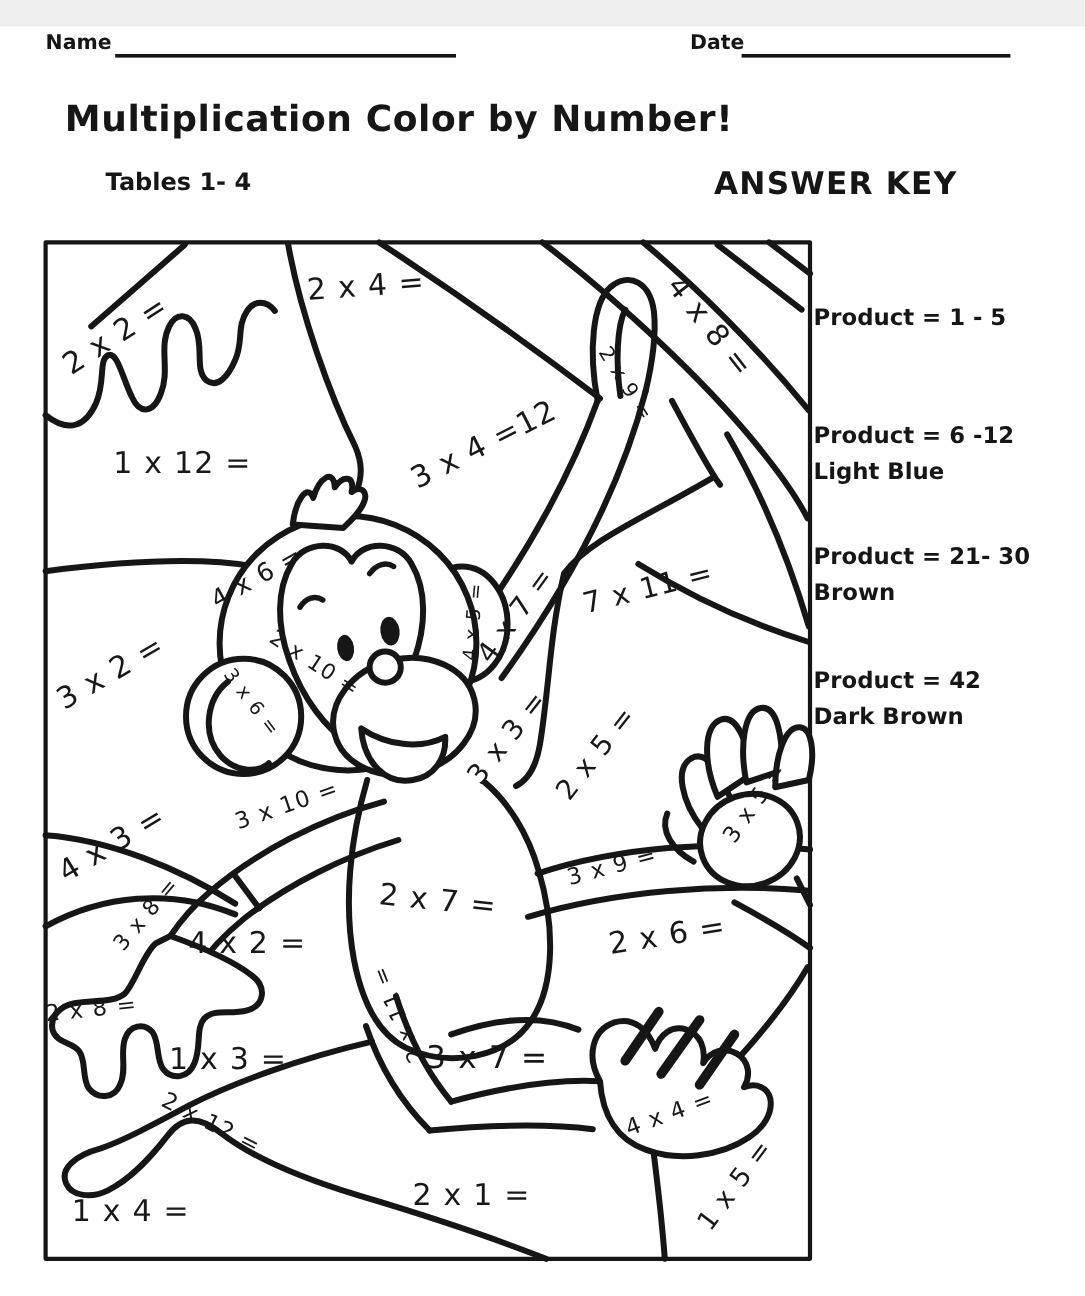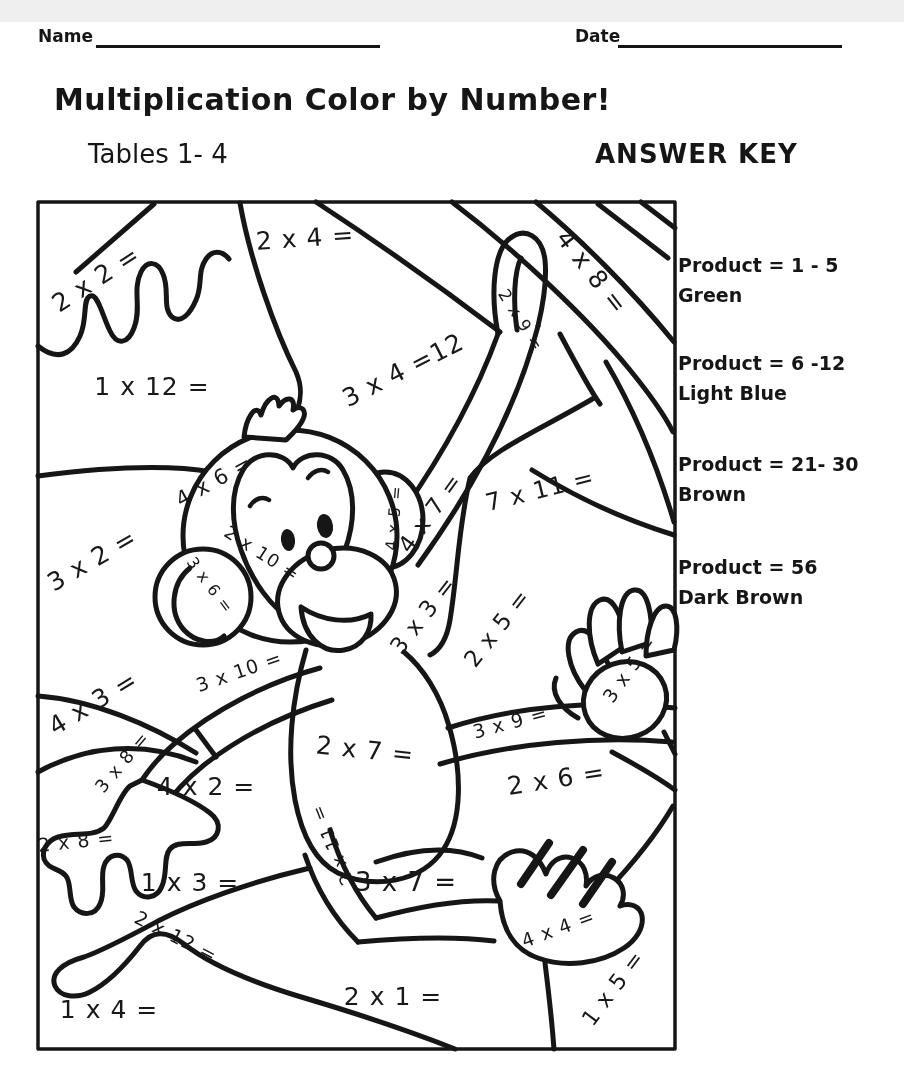--- a/index.html
+++ b/index.html
@@ -6,21 +6,21 @@
   body{
     width:904px;height:1080px;position:relative;overflow:hidden;
     background:#ffffff;color:#161616;
     font-family:"DejaVu Sans","Liberation Sans",sans-serif;
   }
   .scan-edge{position:absolute;left:0;top:0;width:904px;height:22px;background:#efefef;}
   
   .field-label{position:absolute;font-size:17px;font-weight:bold;white-space:nowrap;}
   .write-line{position:absolute;border-bottom:3px solid #141414;height:14px;}
   .page-title{position:absolute;left:54px;top:82px;font-size:30px;font-weight:bold;white-space:nowrap;letter-spacing:.5px;}
-  .subtitle{position:absolute;left:88px;top:139px;font-size:26px;font-weight:normal;white-space:nowrap;}
+  .subtitle{position:absolute;left:88px;top:139px;font-size:20px;font-weight:bold;white-space:nowrap;}
   .answer-key{position:absolute;left:595px;top:139px;font-size:26px;font-weight:bold;letter-spacing:1px;white-space:nowrap;}
   
   .legend{position:absolute;left:678px;top:0;width:226px;height:1080px;}
   .legend-entry{position:absolute;left:0;width:226px;text-align:left;font-size:19px;font-weight:bold;line-height:30px;}
   .legend-entry:nth-child(1){top:250px;}
   .legend-entry:nth-child(2){top:348px;}
   .legend-entry:nth-child(3){top:449px;}
   .legend-entry:nth-child(4){top:552px;}
   .legend-entry:nth-child(5){top:637px;}
   
@@ -38,32 +38,31 @@
 <div class="field-label" style="left:575px;top:26px;">Date</div>
 <div class="write-line" style="left:618px;top:31px;width:224px;"></div>
 
 <div class="page-title">Multiplication Color by Number!</div>
 <div class="subtitle">Tables 1- 4</div>
 <div class="answer-key">ANSWER KEY</div>
 
 <div class="legend">
     <div class="legend-entry">
       <div>Product = 1 - 5</div>
-      <div>Green</div>
     </div>
     <div class="legend-entry">
       <div>Product = 6 -12</div>
       <div>Light Blue</div>
     </div>
     <div class="legend-entry">
       <div>Product = 21- 30</div>
       <div>Brown</div>
     </div>
     <div class="legend-entry">
-      <div>Product = 56</div>
+      <div>Product = 42</div>
       <div>Dark Brown</div>
     </div>
   </div>
 
 <svg class="art" viewBox="0 0 904 1080" xmlns="http://www.w3.org/2000/svg">
   <g stroke="#161616" fill="none" stroke-width="5" stroke-linecap="round" stroke-linejoin="round">
     <rect x="38" y="202" width="637" height="847" stroke-width="3.5"></rect>
 
     <g>
       <path d="M240,203 C250,260 275,330 296,372 C302,386 302,397 297,410"></path>

